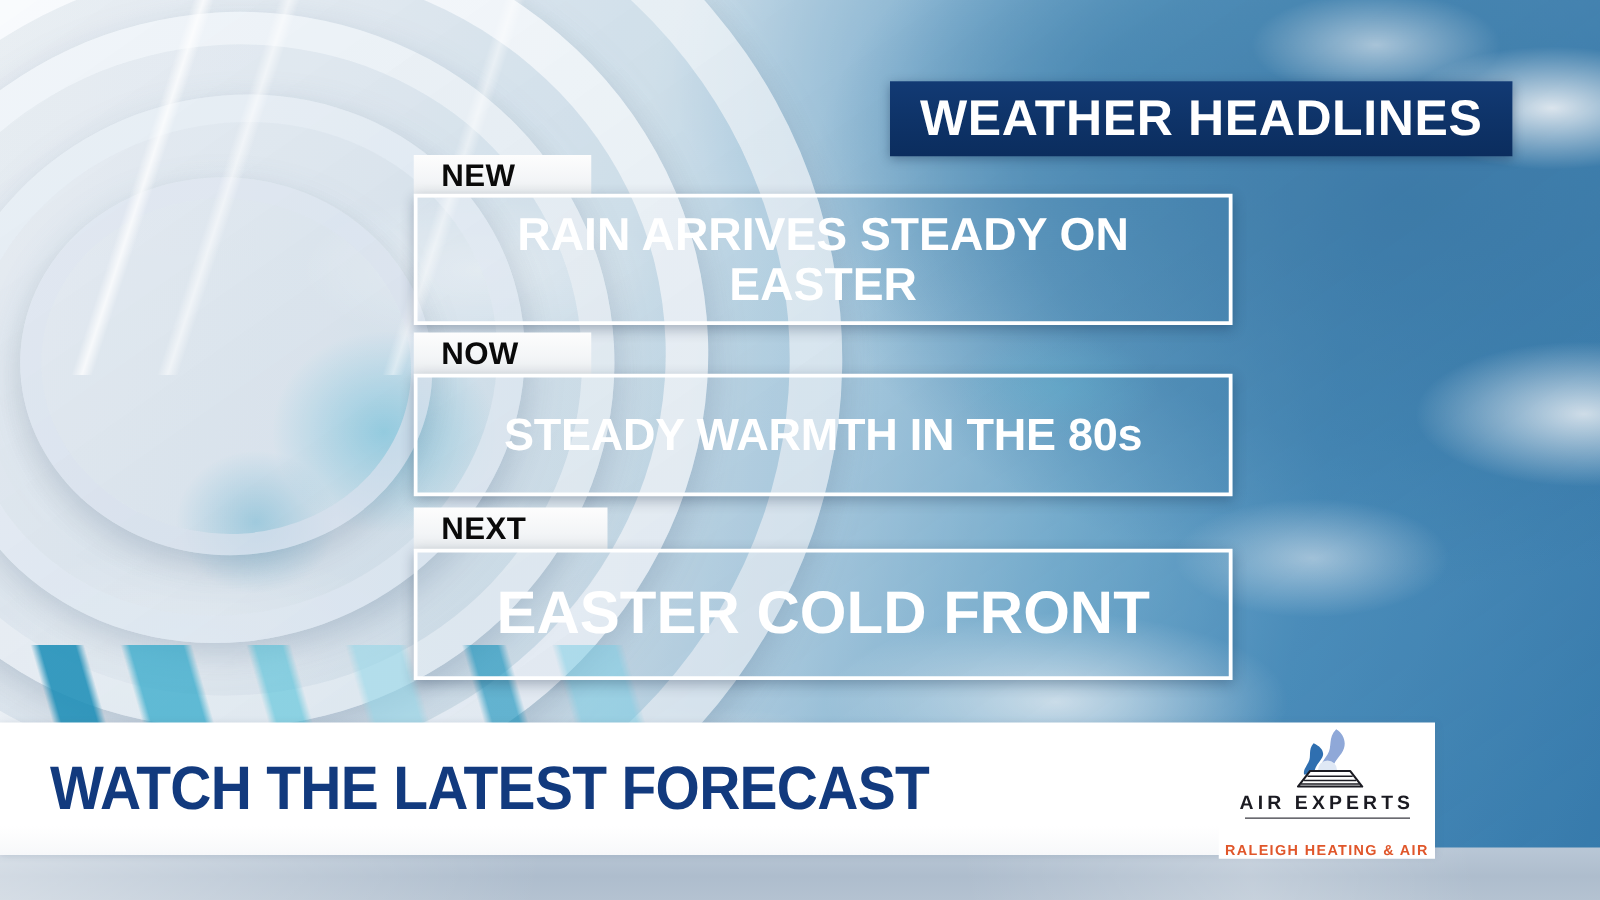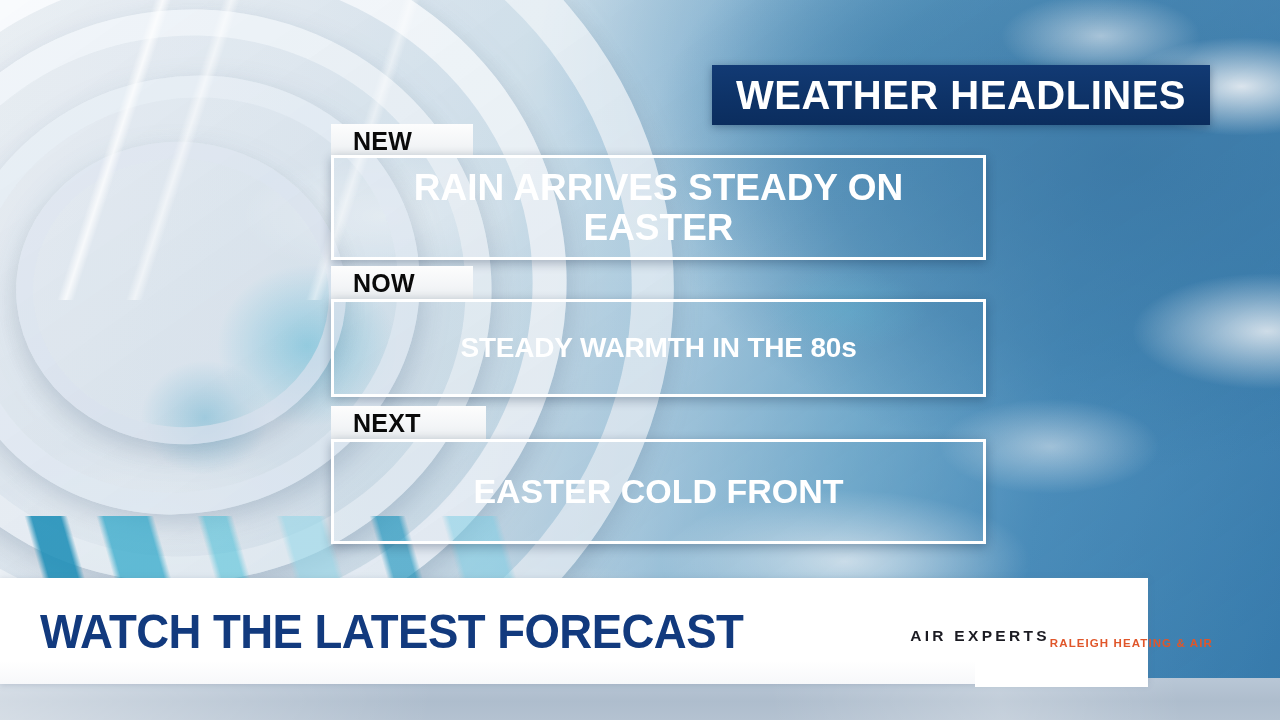--- a/index.html
+++ b/index.html
@@ -169,27 +169,27 @@
   
   #hl-new        { left: 331px; top: 124px; width: 655px; height: 136px; }
   #hl-new .hl-tab{ top: 0; width: 142px; }
   #hl-new .hl-box{ top: 31px; width: 655px; height: 105px; }
   #hl-new .hl-box .t { font-size: 37px; }
 
   
   #hl-now        { left: 331px; top: 266px; width: 641px; height: 131px; }
   #hl-now .hl-tab{ top: 0; width: 140px; }
   #hl-now .hl-box{ top: 33px; width: 655px; height: 98px; }
-  #hl-now .hl-box .t { font-size: 28px; letter-spacing: -0.2px; }
+  #hl-now .hl-box .t { font-size: 36px; letter-spacing: -0.2px; }
 
   
   #hl-next        { left: 331px; top: 406px; width: 655px; height: 138px; }
   #hl-next .hl-tab{ top: 0; width: 155px; }
   #hl-next .hl-box{ top: 33px; width: 655px; height: 105px; }
-  #hl-next .hl-box .t { font-size: 34px; }
+  #hl-next .hl-box .t { font-size: 48px; }
 
   
   #bottom-bar {
     position: absolute;
     left: 0; top: 578px;
     width: 1148px; height: 106px;
     background: linear-gradient(180deg, #ffffff 0%, #ffffff 78%, #f7f8fa 100%);
     display: flex; align-items: center;
     box-shadow: 0 1px 6px rgba(90,110,135,0.25);
   }
@@ -204,21 +204,21 @@
     transform-origin: left center;
     white-space: nowrap;
   }
 
   
   #logo-panel {
     position: absolute;
     left: 975px; top: 580px;
     width: 173px; height: 107px;
     background: #ffffff;
-    display: flex; flex-direction: row;
+    display: flex; flex-direction: column;
     align-items: center; justify-content: center;
     padding-top: 2px;
     box-sizing: border-box;
   }
   #logo-mark { width: 74px; height: 52px; display:block; }
   #logo-name {
     color: #1b1b22;
     font-size: 15.5px;
     font-weight: 700;
     letter-spacing: 3.3px;

